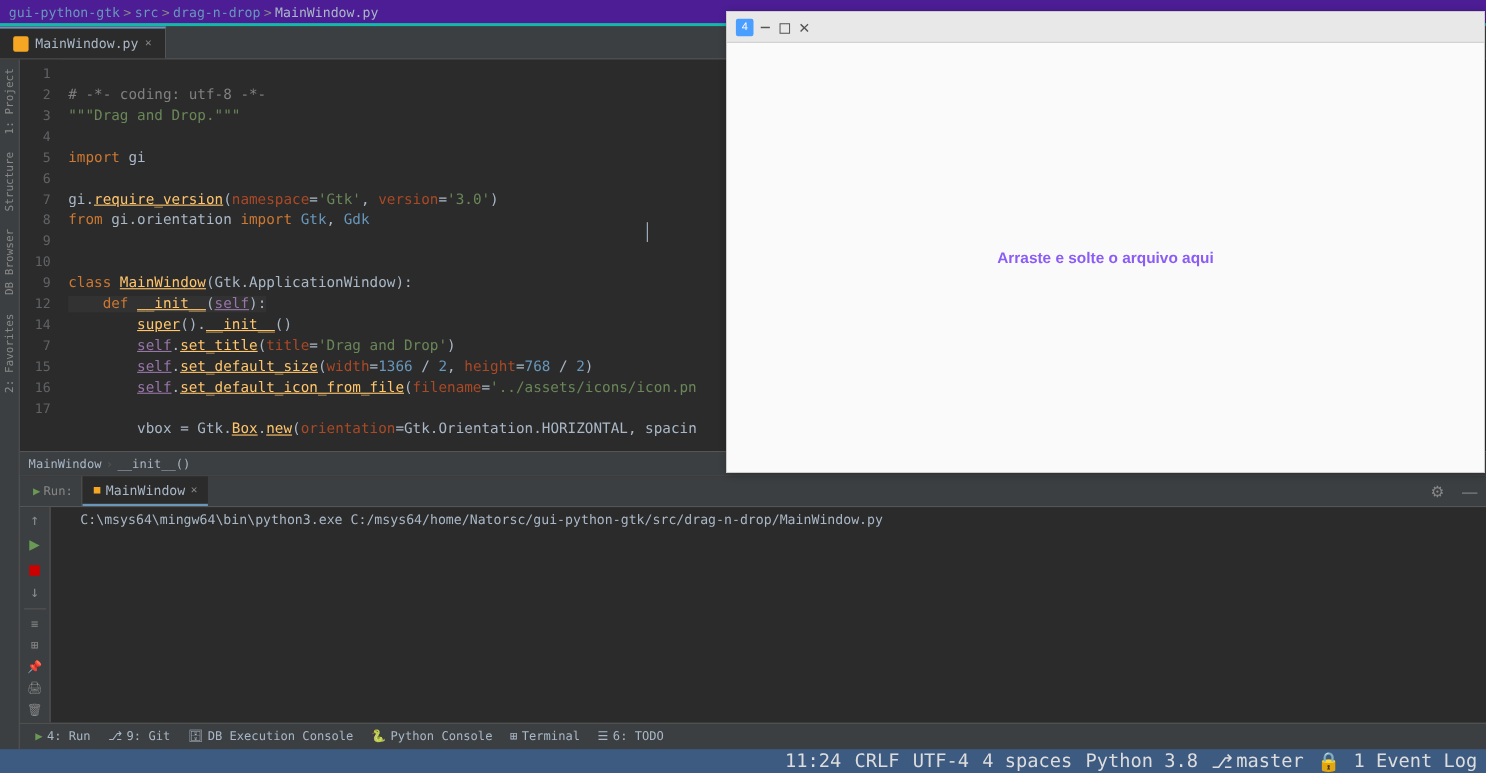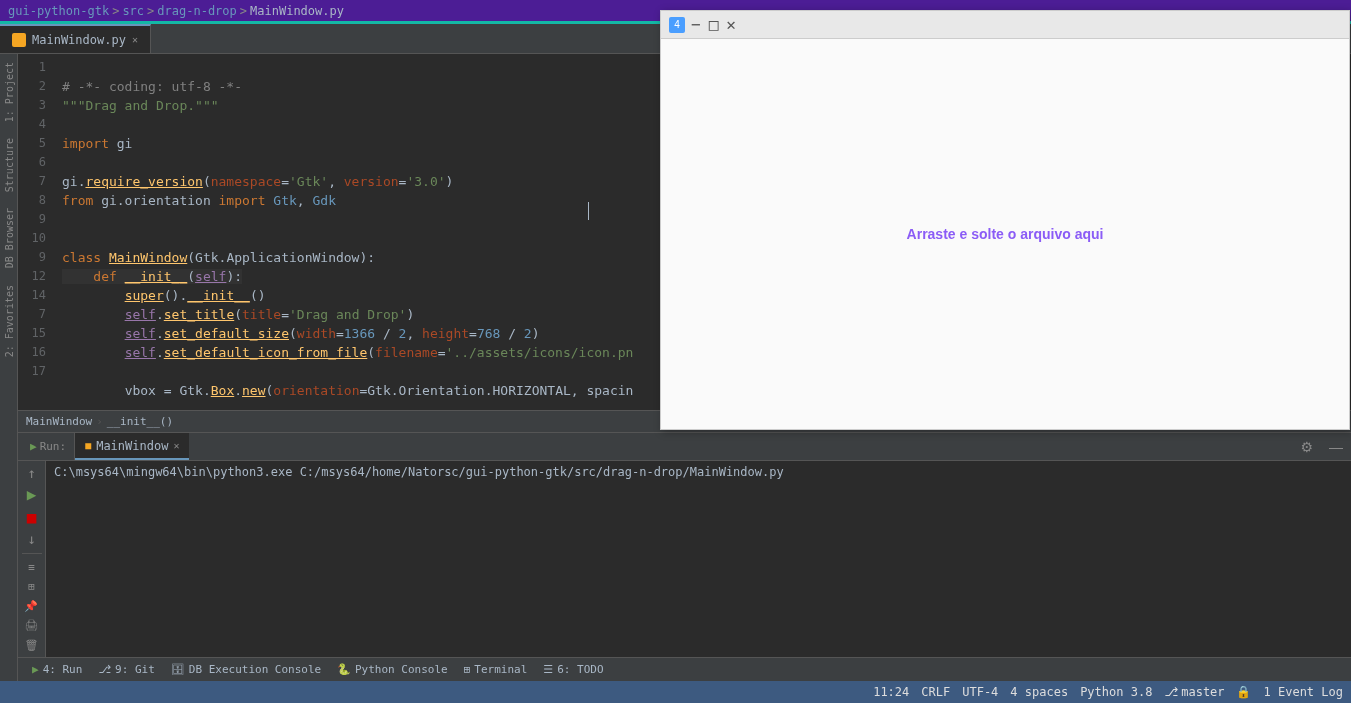--- a/index.html
+++ b/index.html
@@ -225,30 +225,31 @@
       display: flex;
       overflow: hidden;
     }
 
     .console-text {
       flex: 1;
       padding: 4px 8px;
       font-size: 12px;
       color: #a9b7c6;
       overflow: hidden;
+      margin-left: 19px;
     }
 
     
     .status-bar {
       background: #3d5a80;
       height: 22px;
       display: flex;
       align-items: center;
       padding: 0 8px;
-      font-size: 12px;
+      font-size: 17px;
       color: #ddd;
       gap: 12px;
       justify-content: center;
     }
     .status-left {
       display: flex;
       align-items: center;
       gap: 10px;
     }
     .status-right {

